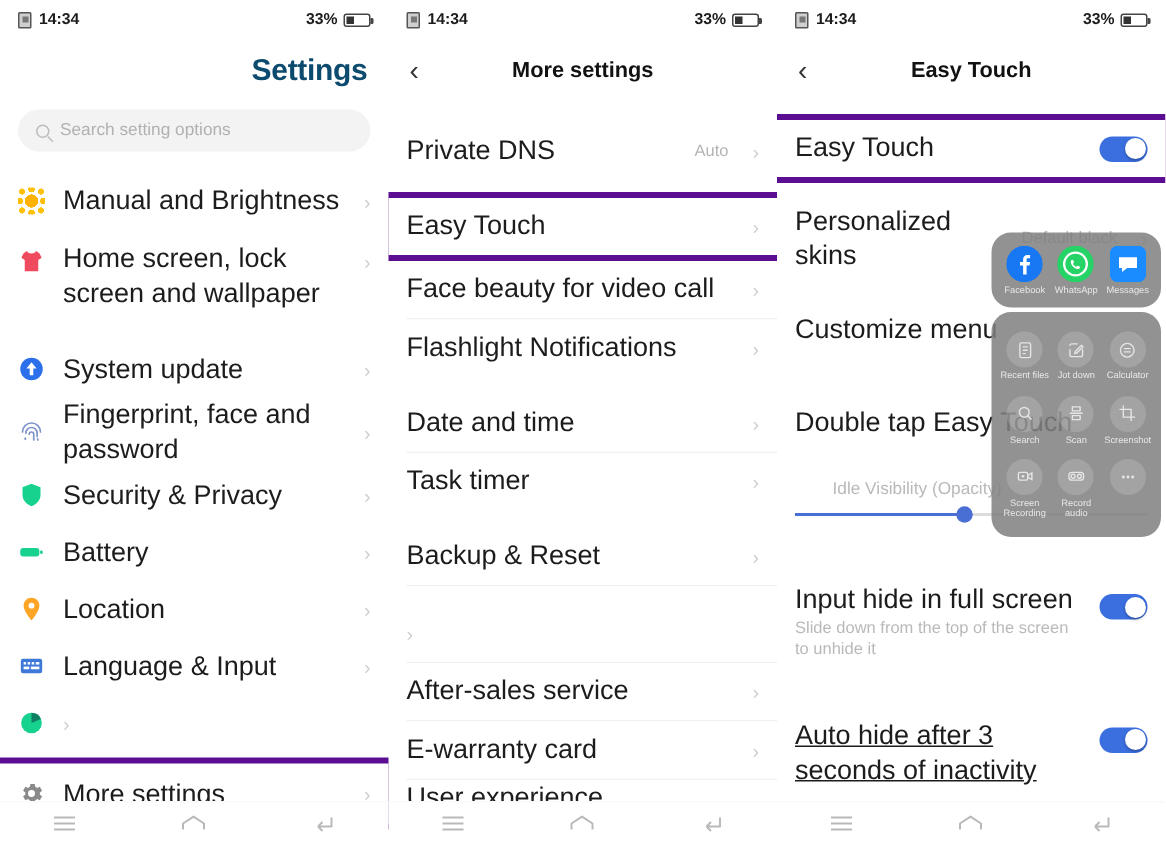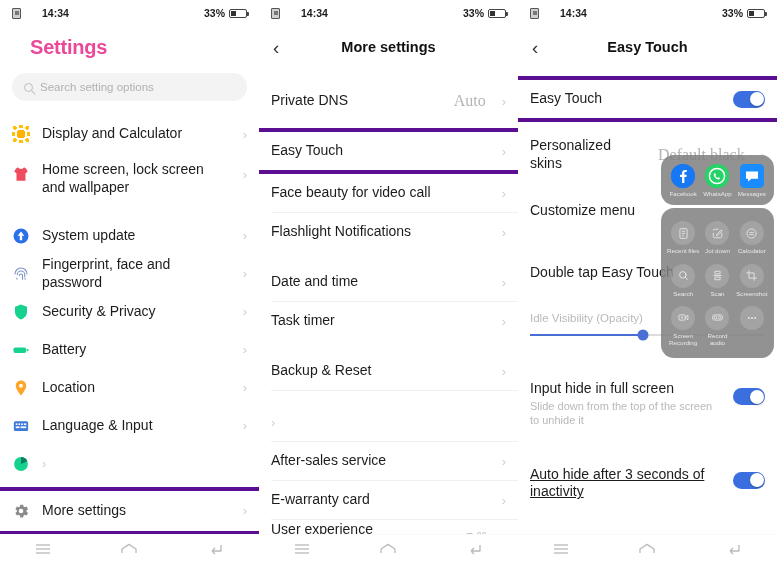--- a/index.html
+++ b/index.html
@@ -21,21 +21,21 @@
   .phone.right { width: 259px; }
 
   
   .statusbar {
     height: 26px;
     display: flex; align-items: center;
     justify-content: space-between;
     padding: 0 12px 0 12px;
     font-size: 10.5px; font-weight: bold; color: #1b1b1b;
   }
-  .sb-left { display: flex; align-items: flex-end; gap: 21px; }
+  .sb-left { display: flex; align-items: flex-end; gap: 5px; }
   .sb-right { display: flex; align-items: center; gap: 4px; }
   .sim-icon {
     width: 9px; height: 11px;
     border: 1.4px solid #555; border-radius: 1px;
     position: relative; background: #cfcfcf;
   }
   .sim-icon:after {
     content: ""; position: absolute; left: 1.5px; top: 1.5px;
     width: 4px; height: 4px; background: #777;
   }
@@ -47,22 +47,22 @@
     content: ""; position: absolute; right: -3px; top: 2.2px;
     width: 2px; height: 4px; background: #444; border-radius: 0 1px 1px 0;
   }
   .batt i {
     position: absolute; left: 1px; top: 1px; bottom: 1px;
     width: 33%; background: #333; display: block;
   }
 
   
   .big-title {
-    font-size: 20px; font-weight: bold; color: #ec4899;
-    padding: 10px 14px 12px 30px; letter-spacing: -0.2px;
+    font-size: 20px; font-weight: bold; color: #0c4a6e;
+    padding: 10px 14px 12px 0; letter-spacing: -0.2px; text-align: right;
   }
   .navheader {
     height: 42px; display: flex; align-items: center;
     position: relative; padding: 0 14px;
   }
   .back-chev {
     font-size: 19px; color: #333; line-height: 1;
     cursor: pointer; font-weight: 300;
   }
   .nav-title {
@@ -87,22 +87,22 @@
     width: 4.5px; height: 1.4px; background: #bdbdbd;
     transform: rotate(45deg);
   }
 
   
   .row {
     display: flex; align-items: center; gap: 12px;
     padding: 0 12px; min-height: 38px; position: relative;
     background: #fff;
   }
-  .row .txt { font-size: 14px; color: #1c1c1c; flex: 1; line-height: 1.28; }
-  .row .val { font-size: 16px; color: #b4b4b4; margin-right: 4px; font-family: Liberation Serif, serif; }
+  .row .txt { font-size: 18px; color: #1c1c1c; flex: 1; line-height: 1.28; }
+  .row .val { font-size: 11px; color: #b4b4b4; margin-right: 4px; }
   .chev { color: #cfcfcf; font-size: 13px; font-weight: 300; flex: 0 0 auto; }
   .gap { height: 12px; background: #fff; }
   .sep { height: 1px; background: #f0f0f0; margin-left: 12px; }
 
   .ico { width: 18px; height: 18px; flex: 0 0 18px; position: relative; }
 
   
   .ic-sun { background: radial-gradient(circle at 50% 50%, #FFB300 0 34%, transparent 35%); }
   .ic-sun:before {
     content:""; position:absolute; inset:0;
@@ -204,21 +204,21 @@
 
     <div class="big-title">Settings</div>
 
     <div class="searchbar">
       <span class="mag"></span>
       <span class="ph">Search setting options</span>
     </div>
 
     <div class="row">
       <span class="ico ic-sun"></span>
-      <span class="txt">Display and Calculator</span>
+      <span class="txt">Manual and Brightness</span>
       <span class="chev">›</span>
     </div>
 
     <div class="row two" style="min-height:44px;">
       <span class="ico" style="margin-top:4px;">
         <svg class="svgico" viewBox="0 0 24 24">
             <path d="M8 3 L5 5 L3 9 L6 11 L6 21 L18 21 L18 11 L21 9 L19 5 L16 3 C15 6 9 6 8 3 Z" fill="#F04A5E"></path>
           </svg>
       </span>
       <span class="txt">Home screen, lock screen and wallpaper</span>
@@ -510,21 +510,21 @@
 
     <div style="height:24px;"></div>
 
     <div class="row">
       <span class="txt">Double tap Easy Touch</span>
     </div>
 
     <div style="height:16px;"></div>
 
     <div class="row" style="min-height:20px;">
-      <span class="txt" style="color:#b9b9b9;font-size:11.5px;">Idle Visibility (Opacity)</span>
+      <span class="txt" style="color:#b9b9b9;font-size:11.5px;margin-left:25px;">Idle Visibility (Opacity)</span>
     </div>
     <div class="slider-wrap">
       <div class="track">
         <div class="fill" style="width: 48%;"></div>
         <div class="thumb" style="left: 48%;"></div>
       </div>
     </div>
 
     <div style="height:36px;"></div>
 

